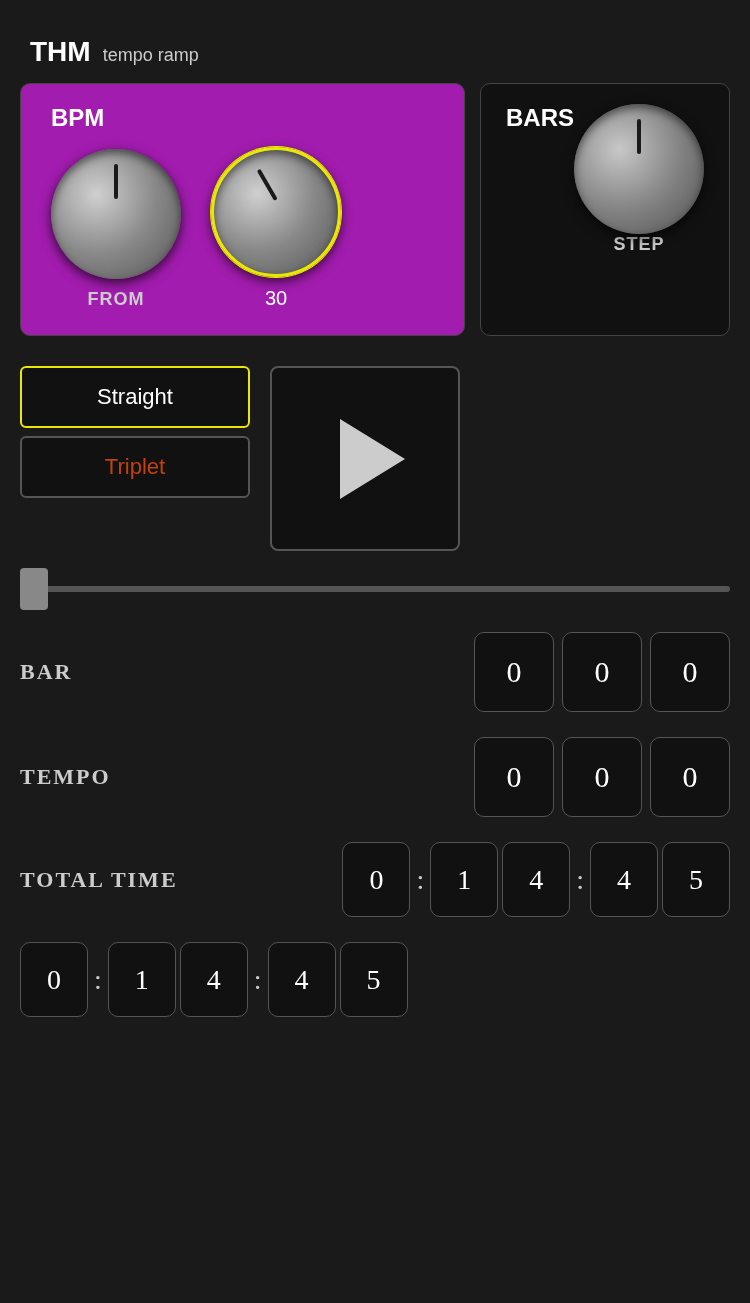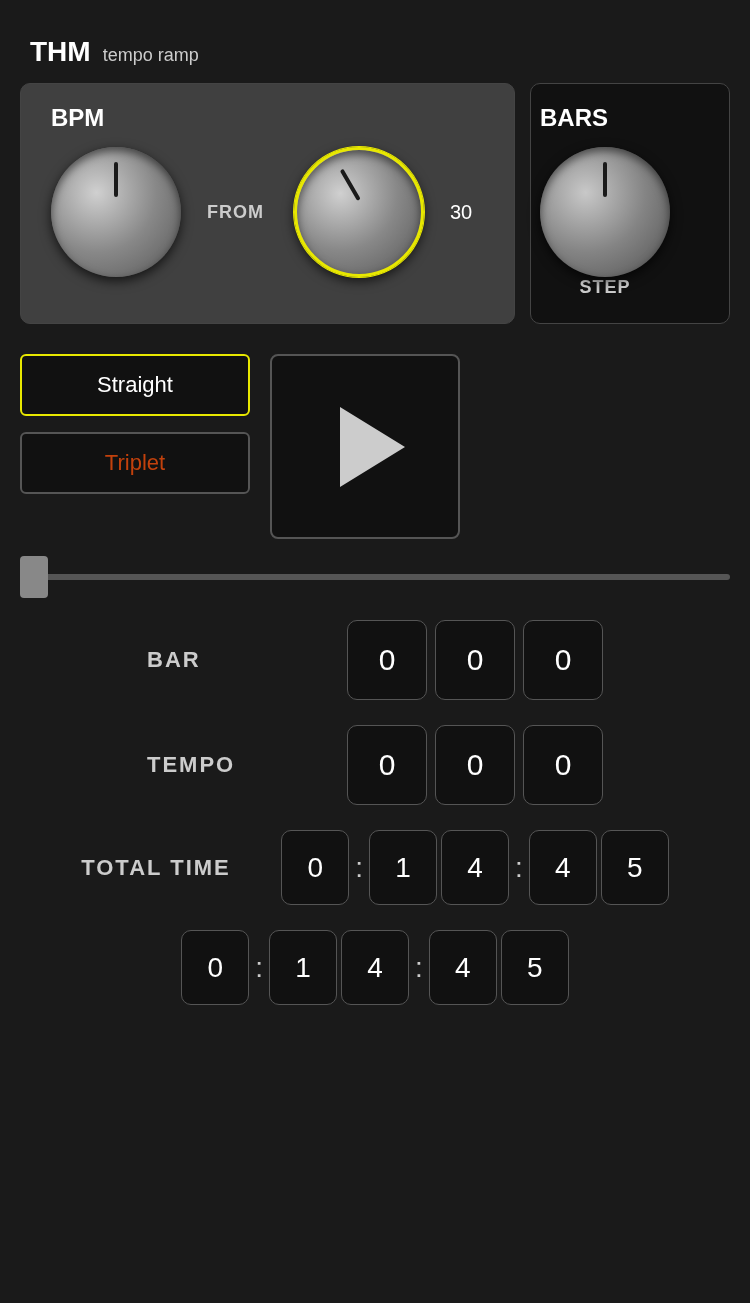--- a/index.html
+++ b/index.html
@@ -32,21 +32,21 @@
       font-weight: normal;
     }
 
     .knobs-section {
       display: flex;
       gap: 0;
       margin: 0 20px;
     }
 
     .bpm-panel {
-      background-color: #404040;
+      background-color: #a21caf;
       border: 1.5px solid #444444;
       border-radius: 10px;
       padding: 20px 30px 25px;
       flex: 1;
       display: flex;
       flex-direction: column;
       align-items: flex-start;
     }
 
     .bpm-panel-title {
@@ -58,23 +58,23 @@
 
     .bpm-knobs-row {
       display: flex;
       gap: 30px;
       align-items: flex-end;
       width: 100%;
     }
 
     .knob-container {
       display: flex;
-      flex-direction: row;
-      align-items: center;
-      gap: 26px;
+      flex-direction: column;
+      align-items: center;
+      gap: 10px;
     }
 
     .knob {
       width: 130px;
       height: 130px;
       border-radius: 50%;
       background: radial-gradient(circle at 35% 35%, #d0d0d0, #888888 50%, #555555 100%);
       position: relative;
       display: flex;
       align-items: center;
@@ -113,24 +113,24 @@
     .knob-value {
       font-size: 20px;
       color: #ffffff;
       font-weight: normal;
     }
 
     .bars-panel {
       background-color: #111111;
       border: 1.5px solid #444444;
       border-radius: 10px;
-      padding: 20px 9px 25px;
+      padding: 20px 25px 25px;
       margin-left: 15px;
       display: flex;
-      flex-direction: column;
+      flex-direction: row;
       align-items: flex-start;
       min-width: 200px;
     }
 
     .bars-panel-title {
       font-size: 24px;
       font-weight: bold;
       color: #ffffff;
       margin-bottom: 15px;
     }
@@ -167,21 +167,21 @@
     .buttons-row {
       display: flex;
       gap: 20px;
       margin: 30px 20px 0;
       align-items: stretch;
     }
 
     .toggle-buttons {
       display: flex;
       flex-direction: column;
-      gap: 16px;
+      gap: 8px;
     }
 
     .toggle-btn {
       background-color: #111111;
       border: 2px solid #555555;
       border-radius: 6px;
       color: #c2410c;
       font-size: 22px;
       padding: 16px 40px;
       cursor: pointer;
@@ -241,21 +241,22 @@
     .data-section {
       margin: 40px 20px 0;
       display: flex;
       flex-direction: column;
       gap: 25px;
     }
 
     .data-row {
       display: flex;
       align-items: center;
-      justify-content: center;
+      justify-content: space-between;
+      font-family: Liberation Serif, serif;
     }
 
     .data-label {
       font-size: 22px;
       font-weight: bold;
       color: #cccccc;
       letter-spacing: 2px;
       min-width: 200px;
     }
 

